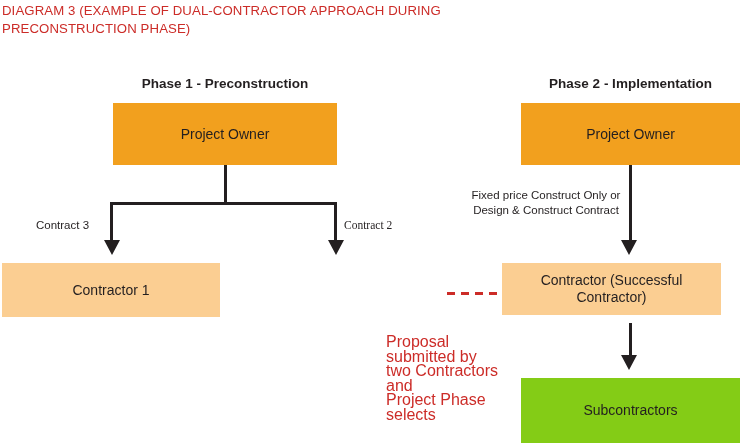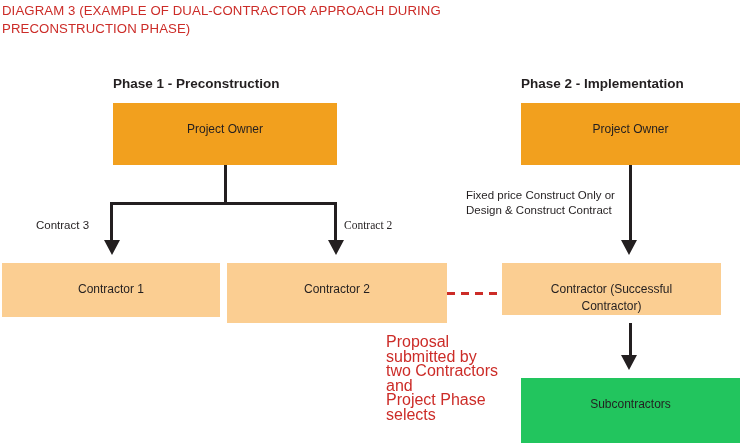--- a/index.html
+++ b/index.html
@@ -15,34 +15,34 @@
   .title{
     position:absolute;left:2px;top:2px;width:560px;
     font-size:13.2px;font-weight:normal;line-height:17.5px;
     color:#cc2c28;letter-spacing:.1px;
     text-transform:uppercase;
   }
 
   
   .phase-head{
     position:absolute;font-size:13.5px;font-weight:bold;color:#231f20;
-    text-align:left;white-space:nowrap;
+    text-align:center;white-space:nowrap;
   }
   #phase1-head{left:113px;top:76px;width:224px;}
   #phase2-head{left:521px;top:76px;width:219px;}
 
   
   .box{
-    position:absolute;display:flex;align-items:flex-start;justify-content:center;
-    text-align:center;font-size:12px;color:#231f20;line-height:17px;
-    box-sizing:border-box;padding:18px 6px;
+    position:absolute;display:flex;align-items:center;justify-content:center;
+    text-align:center;font-size:14px;color:#231f20;line-height:17px;
+    box-sizing:border-box;padding:2px 6px;
   }
   .box-orange{background:#f2a01e;}
   .box-peach{background:#fbce92;}
-  .box-yellow{background:#22c55e;}
+  .box-yellow{background:#84cc16;}
 
   #owner-left   {left:113px;top:103px;width:224px;height:62px;}
   #owner-right  {left:521px;top:103px;width:219px;height:62px;}
   #contractor-1 {left:2px;  top:263px;width:218px;height:54px;}
   #contractor-2 {left:227px;top:263px;width:220px;height:60px;}
   #contractor-s {left:502px;top:263px;width:219px;height:52px;}
   #subcontractors{left:521px;top:378px;width:219px;height:65px;}
 
   
   .ln{position:absolute;background:#231f20;}
@@ -83,20 +83,21 @@
     position:absolute;left:505px;top:284px;width:0;height:0;
     border-top:9px solid transparent;
     border-bottom:9px solid transparent;
     border-left:16px solid #cc2c28;
   }
 
   
   .edge-label{
     position:absolute;font-size:11.5px;color:#231f20;line-height:14px;
     white-space:nowrap;
+    text-align:center;
   }
   #label-contract-1{left:36px; top:218px;}
   #label-contract-2{left:344px;top:218px;font-family:Liberation Serif, serif;}
   #label-fixed-price{
     left:466px;top:188px;white-space:normal;width:160px;
     font-size:11.5px;line-height:14.5px;
   }
   #label-proposal{
     position:absolute;left:386px;top:335px;width:128px;
     font-size:16px;line-height:14.5px;color:#cc2c28;
@@ -144,23 +145,20 @@
 
   <div id="owner-left" class="box box-orange">
     <span>Project Owner</span>
   </div>
   <div id="owner-right" class="box box-orange">
     <span>Project Owner</span>
   </div>
   <div id="contractor-1" class="box box-peach">
     <span>Contractor 1</span>
   </div>
-  <div id="contractor-2" class="box box-peach">
-    <span>Contractor 2</span>
-  </div>
   <div id="contractor-s" class="box box-peach">
     <span>
       <span>Contractor (Successful</span><br>
       <span>Contractor)</span>
     </span>
   </div>
   <div id="subcontractors" class="box box-yellow">
     <span>Subcontractors</span>
   </div>
 

